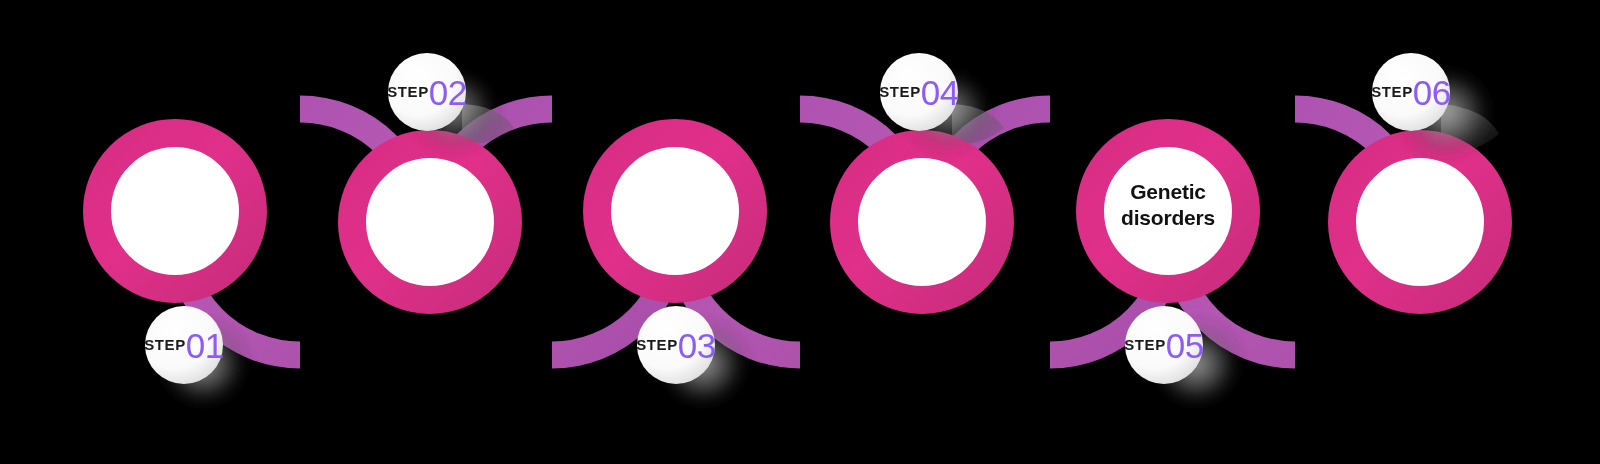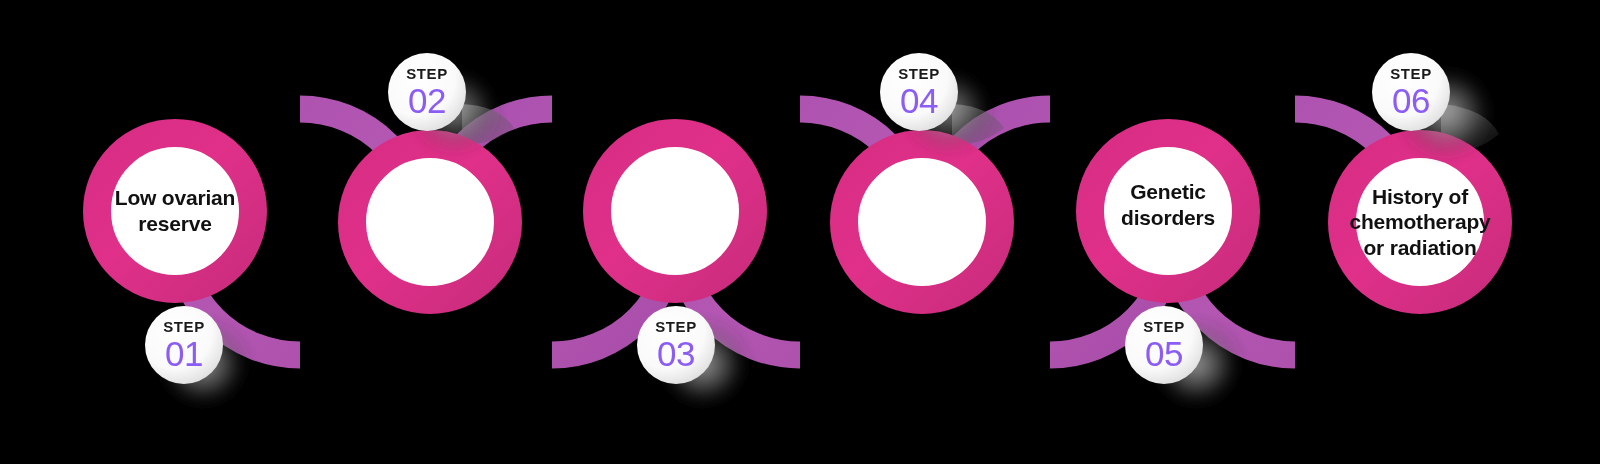--- a/index.html
+++ b/index.html
@@ -34,21 +34,20 @@
     font-size: 21px;
     line-height: 1.22;
     letter-spacing: -0.2px;
     pointer-events: none;
     white-space: pre-line;
   }
   
   .badge-text {
     position: absolute;
     display: flex;
-    flex-direction: column;
     align-items: center;
     justify-content: center;
     pointer-events: none;
   }
   .badge-word {
     font-size: 15px;
     font-weight: 600;
     color: #1a1a1a;
     letter-spacing: 0.6px;
     line-height: 1;
@@ -156,27 +155,22 @@
     <g>
       <circle cx="184" cy="345" r="39" fill="url(#badgeGrad)"></circle>
       <circle cx="427" cy="92" r="39" fill="url(#badgeGrad)"></circle>
       <circle cx="676" cy="345" r="39" fill="url(#badgeGrad)"></circle>
       <circle cx="919" cy="92" r="39" fill="url(#badgeGrad)"></circle>
       <circle cx="1164" cy="345" r="39" fill="url(#badgeGrad)"></circle>
       <circle cx="1411" cy="92" r="39" fill="url(#badgeGrad)"></circle>
     </g>
   </svg>
 
-  <div class="node-label" style="left:95px;  top:151px;  width:160px; height:120px;">Low ovarian
-reserve</div>
   <div class="node-label" style="left:1088px; top:145px; width:160px; height:120px;">Genetic
 disorders</div>
-  <div class="node-label" style="left:1338px; top:162px; width:164px; height:120px;">History of
-chemotherapy
-or radiation</div>
 
   <div class="badge-text" style="left:145px; top:306px; width:78px; height:78px;">
     <span class="badge-word">STEP</span>
     <span class="badge-num">01</span>
   </div>
   <div class="badge-text" style="left:388px; top:53px; width:78px; height:78px;">
     <span class="badge-word">STEP</span>
     <span class="badge-num">02</span>
   </div>
   <div class="badge-text" style="left:637px; top:306px; width:78px; height:78px;">

